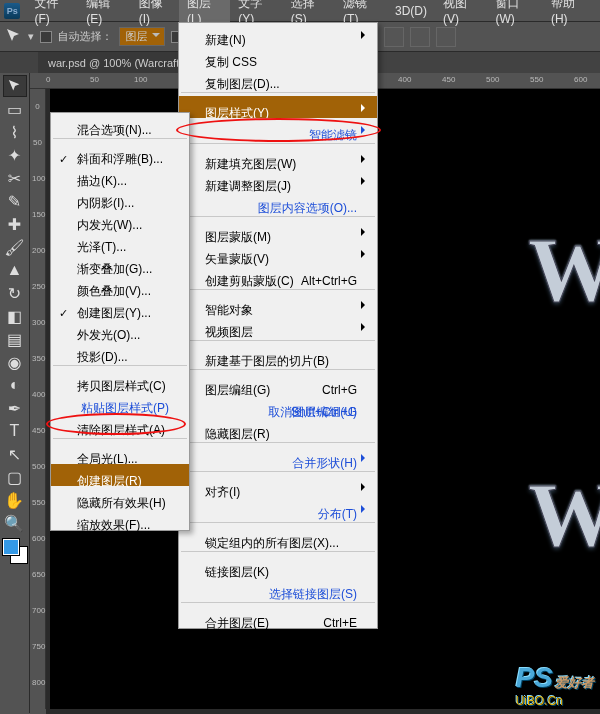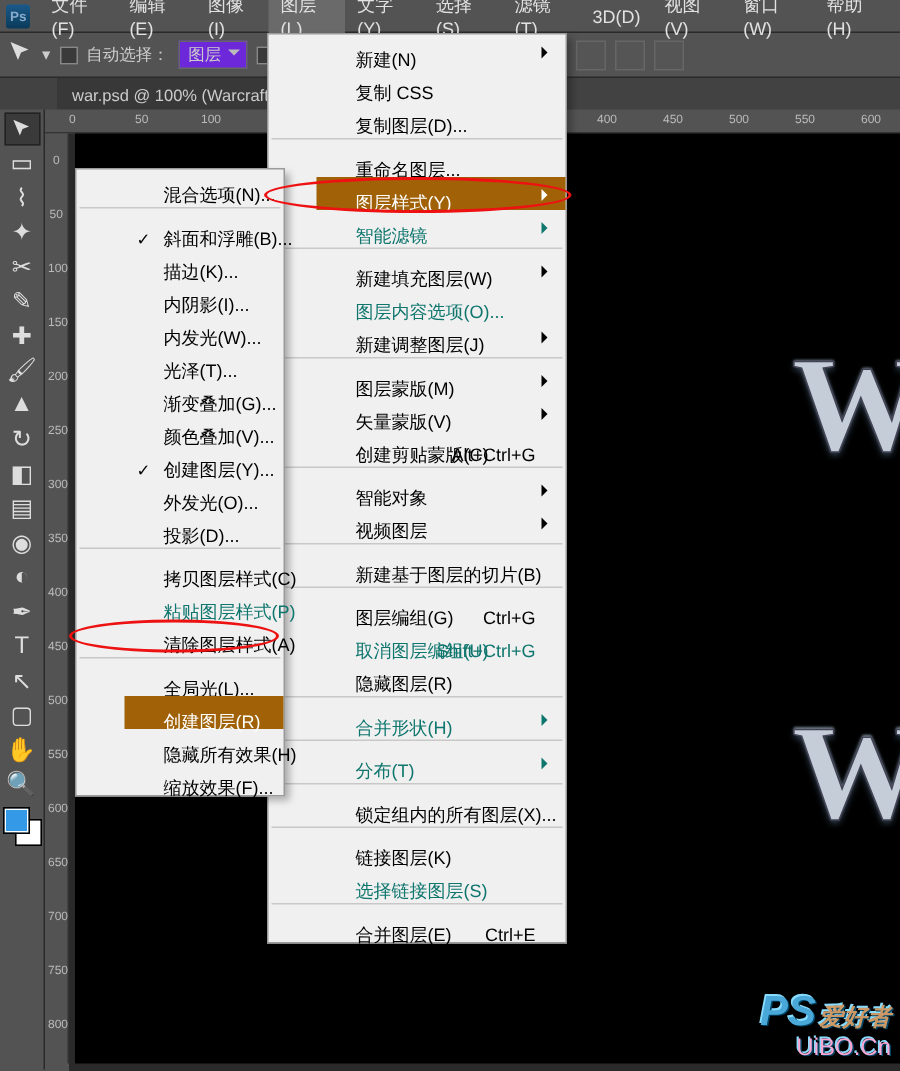--- a/index.html
+++ b/index.html
@@ -5,45 +5,45 @@
 * { margin: 0; padding: 0; box-sizing: border-box; font-family: "Microsoft YaHei", sans-serif; user-select: none; }
 body { background: #000; width: 600px; height: 714px; overflow: hidden; position: relative; }
 .app { background: #535353; width: 100%; height: 100%; position: relative; }
 .menubar { background: #535353; height: 22px; display: flex; align-items: center; font-size: 12px; color: #e1e1e1; padding: 0 4px; border-bottom: 1px solid #2a2a2a; }
 .menubar .ps-icon { width: 18px; height: 16px; background: linear-gradient(#1a5a8a,#0a3a5a); border-radius: 2px; margin-right: 6px; display: inline-flex; align-items: center; justify-content: center; font-size: 9px; font-weight: bold; color: #8ac; }
 .menubar span.mitem { padding: 3px 8px; cursor: default; }
 .menubar span.mitem.active { background: #6a6a6a; }
 .options-bar { background: #535353; height: 30px; border-bottom: 1px solid #2a2a2a; display: flex; align-items: center; padding: 0 6px; font-size: 11px; color: #ccc; gap: 6px; }
 .options-bar .move-icon svg { width: 16px; height: 16px; }
 .options-bar .chk { width: 12px; height: 12px; border: 1px solid #888; background: #3a3a3a; display: inline-block; }
-.options-bar .sel { background: #6d28d9; border: 1px solid #666; padding: 1px 16px 1px 6px; position: relative; }
+.options-bar .sel { background: #a16207; border: 1px solid #666; padding: 1px 16px 1px 6px; position: relative; }
 .options-bar .sel::after { content: ""; position: absolute; right: 4px; top: 5px; border: 4px solid transparent; border-top-color: #bbb; }
 .options-bar .obtn { background: #555; border: 1px solid #666; width: 20px; height: 20px; }
 .tab-row { background: #424242; height: 22px; display: flex; align-items: center; padding-left: 38px; }
 .tab { background: #383838; height: 22px; color: #ccc; font-size: 11px; padding: 3px 10px; border-right: 1px solid #222; display: flex; align-items: center; }
 .tools { position: absolute; left: 0; top: 73px; width: 30px; background: #535353; height: 640px; border-right: 1px solid #2a2a2a; display: flex; flex-direction: column; align-items: center; padding-top: 2px; gap: 1px; }
 .tools .tool { width: 24px; height: 22px; display: flex; align-items: center; justify-content: center; color: #ddd; cursor: default; }
 .tools .tool.sel { background: #3a3a3a; border: 1px solid #222; }
 .tools .swatch { position: relative; width: 24px; height: 24px; margin-top: 4px; }
 .tools .swatch .fg { position: absolute; width: 16px; height: 16px; background: #3499e6; border: 1px solid #fff; outline: 1px solid #000; }
 .tools .swatch .bg { position: absolute; right: 0; bottom: 0; width: 16px; height: 16px; background: #fff; border: 1px solid #fff; outline: 1px solid #000; }
 .ruler-h { position: absolute; left: 30px; top: 73px; right: 0; height: 16px; background: #535353; font-size: 8px; color: #bbb; overflow: hidden; border-bottom: 1px solid #333; }
 .ruler-h span { position: absolute; top: 2px; }
 .ruler-v { position: absolute; left: 30px; top: 89px; width: 16px; height: 620px; background: #535353; font-size: 8px; color: #bbb; border-right: 1px solid #333; }
 .ruler-v span { display: block; padding: 14px 2px; text-align: center; line-height: 1; writing-mode: horizontal-tb; }
 .canvas { position: absolute; left: 46px; top: 89px; right: 0; bottom: 0; background: #2a2a2a; }
 .canvas .doc { position: absolute; left: 4px; top: 0; width: 550px; height: 620px; background: #000; }
 .canvas .war1 { position: absolute; right: -10px; top: 130px; color: #c4cdd8; font-size: 90px; font-weight: 900; font-family: serif; text-shadow: 0 2px 4px #345, 0 -1px 2px #9ab; letter-spacing: -8px; -webkit-text-stroke: 1px #445; }
 .canvas .war2 { position: absolute; right: -10px; top: 375px; color: #c4cdd8; font-size: 90px; font-weight: 900; font-family: serif; text-shadow: 0 2px 4px #345, 0 -1px 2px #9ab; letter-spacing: -8px; -webkit-text-stroke: 1px #445; }
 .watermark { position: absolute; right: 6px; bottom: 6px; color: #4aa8d8; font-size: 28px; font-weight: bold; font-style: italic; text-shadow: 1px 1px 0 #046, -1px -1px 0 #8df; }
-.watermark .sub { font-size: 16px; color: #c96; font-weight: 900; margin-left: 2px; }
-.watermark .url { display: block; font-size: 16px; font-style: normal; text-align: right; color: #f9a8d4; font-weight: normal; }
+.watermark .sub { font-size: 13px; color: #c96; font-weight: 900; margin-left: 2px; }
+.watermark .url { display: block; font-size: 12px; font-style: normal; text-align: left; color: #eab308; font-weight: normal; }
 .menu { position: absolute; background: #f0f0f0; border: 1px solid #9a9a9a; box-shadow: 3px 3px 5px rgba(0,0,0,.3); font-size: 12px; color: #000; }
-.menu .row { height: 22px; display: flex; align-items: center; padding: 12px 20px 0 26px; white-space: nowrap; position: relative; margin-left: 32px; }
-.menu .row.disabled { color: #0f766e; }
+.menu .row { height: 22px; display: flex; align-items: center; padding: 12px 20px 0 26px; white-space: nowrap; position: relative; }
+.menu .row.disabled { color: #1d4ed8; justify-content: flex-end; }
 .menu .row.hi { background: #a16207; color: #fff; }
 .menu .sep { height: 1px; background: #c8c8c8; margin: 3px 2px; }
 .menu .chk::before { content: "✓"; position: absolute; left: 8px; font-size: 11px; }
 .menu .arr::after { content: ""; position: absolute; right: 8px; top: 8px; border: 4px solid transparent; border-left-color: currentColor; }
 .menu .sc { position: absolute; right: 20px; color: inherit; }
 .menu-layer { left: 178px; top: 22px; width: 200px; }
 .menu-style { left: 50px; top: 112px; width: 140px; }
 .oval { position: absolute; border: 2px solid #e11; border-radius: 50%; pointer-events: none; }
 .oval.o1 { left: 176px; top: 118px; width: 205px; height: 24px; }
 .oval.o2 { left: 46px; top: 413px; width: 140px; height: 22px; }
@@ -176,38 +176,35 @@
       <div class="row arr">
         <span>新建(N)</span>
       </div>
       <div class="row">
         <span>复制 CSS</span>
       </div>
       <div class="row">
         <span>复制图层(D)...</span>
       </div>
       <div class="sep"></div>
-      <div class="row">
-        <span>重命名图层...</span>
-      </div>
       <div class="row arr hi">
         <span>图层样式(Y)</span>
       </div>
       <div class="row disabled arr">
         <span>智能滤镜</span>
       </div>
       <div class="sep"></div>
       <div class="row arr">
         <span>新建填充图层(W)</span>
       </div>
+      <div class="row arr">
+        <span>新建调整图层(J)</span>
+      </div>
       <div class="row disabled">
         <span>图层内容选项(O)...</span>
-      </div>
-      <div class="row arr">
-        <span>新建调整图层(J)</span>
       </div>
       <div class="sep"></div>
       <div class="row arr">
         <span>图层蒙版(M)</span>
       </div>
       <div class="row arr">
         <span>矢量蒙版(V)</span>
       </div>
       <div class="row">
         <span>创建剪贴蒙版(C)</span>
@@ -234,20 +231,23 @@
         <span class="sc">Shift+Ctrl+G</span>
       </div>
       <div class="row">
         <span>隐藏图层(R)</span>
       </div>
       <div class="sep"></div>
       <div class="row disabled arr">
         <span>合并形状(H)</span>
       </div>
       <div class="sep"></div>
+      <div class="row arr">
+        <span>对齐(I)</span>
+      </div>
       <div class="row disabled arr">
         <span>分布(T)</span>
       </div>
       <div class="sep"></div>
       <div class="row">
         <span>锁定组内的所有图层(X)...</span>
       </div>
       <div class="sep"></div>
       <div class="row">
         <span>链接图层(K)</span>

